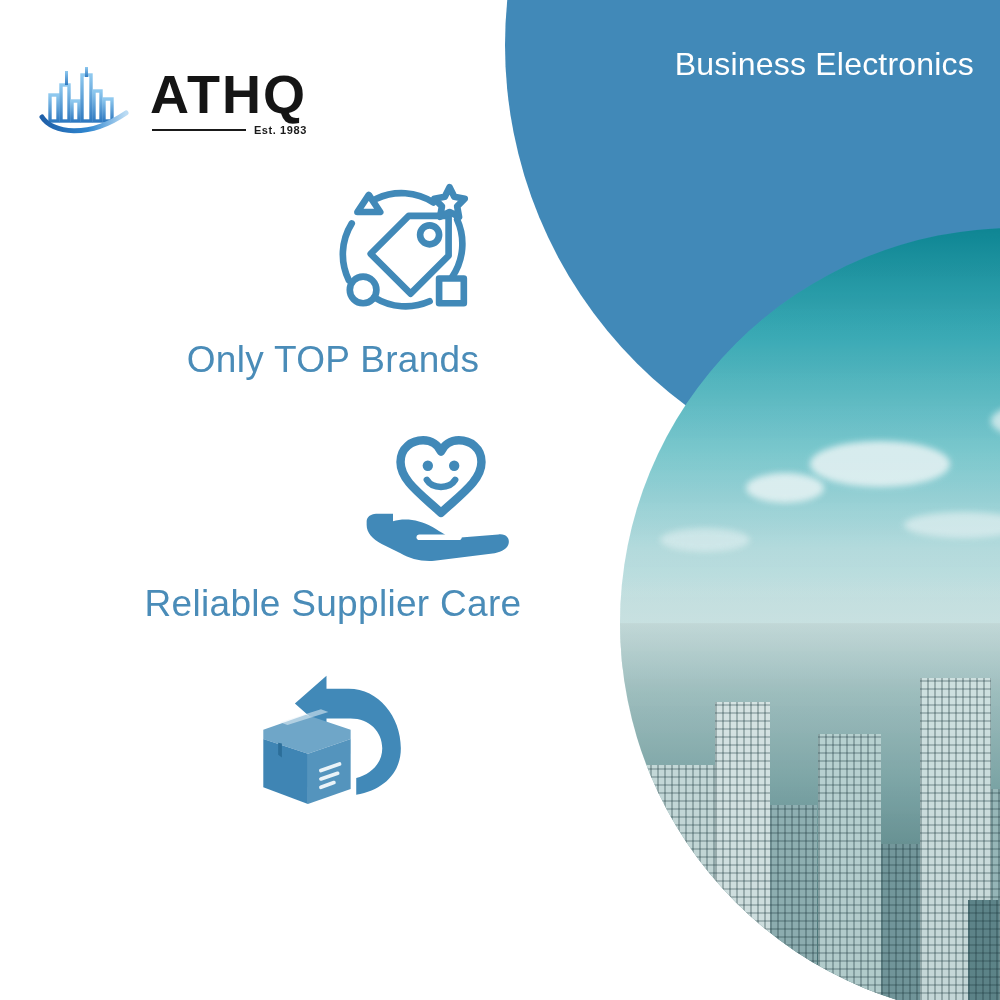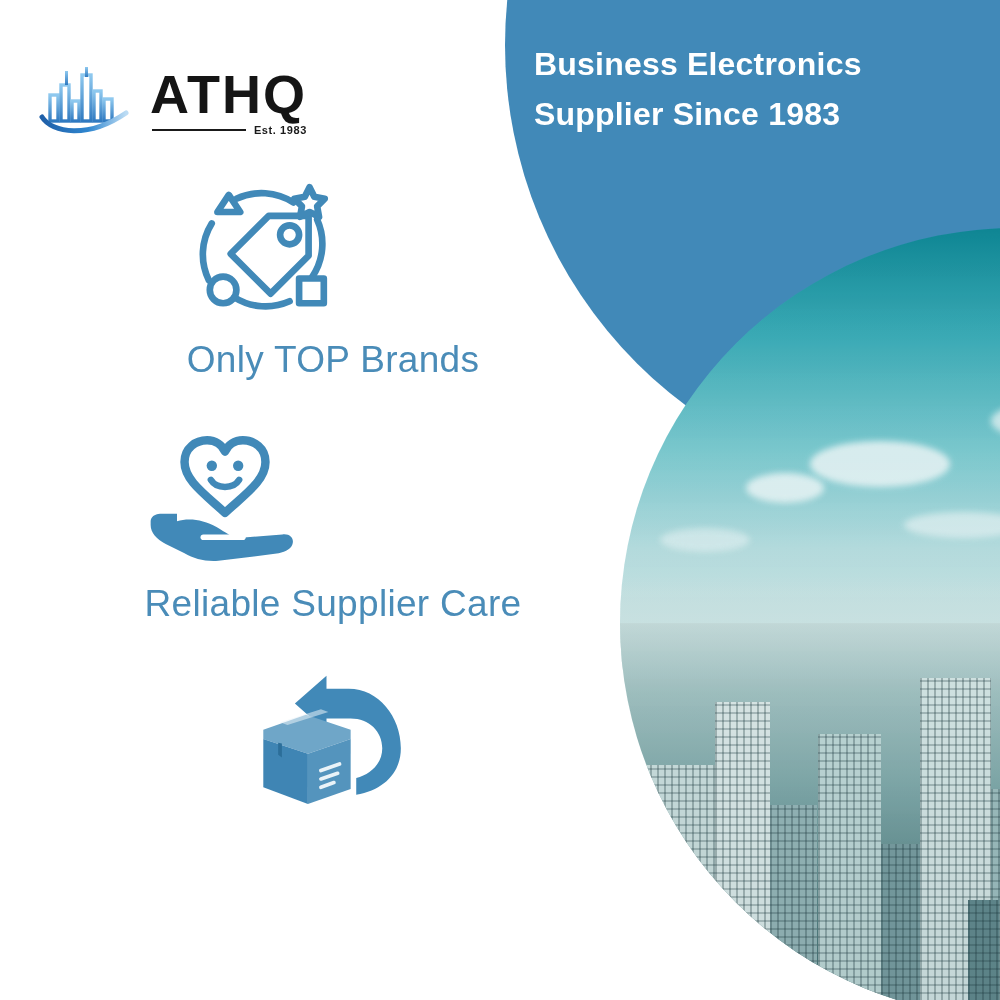--- a/index.html
+++ b/index.html
@@ -77,25 +77,25 @@
     mix-blend-mode:multiply;
   }
 
   
   .tagline {
     position:absolute;
     z-index:5;
     right:26px;
     top:40px;
     width:440px;
-    text-align:left;
+    text-align:right;
     color:#ffffff;
     font-size:32px;
     line-height:1.55;
-    font-weight:700;
+    font-weight:400;
     letter-spacing:.2px;
   }
   .tagline-line { display:block; white-space:nowrap; }
 
   
   .logo {
     position:absolute;
     z-index:6;
     left:38px; top:34px;
     display:flex; align-items:center; gap:20px;margin-top:31px;
@@ -117,21 +117,21 @@
   }
 
   
   .features {
     position:absolute;
     z-index:6;
     left:0; top:175px;
     width:666px;
     display:flex; flex-direction:column; align-items:center;
   }
-  .feature { display:flex; flex-direction:column; align-items:flex-start; }
+  .feature { display:flex; flex-direction:column; align-items:flex-end; }
   .feature + .feature { margin-top:38px; }
   .feature-icon { height:150px; display:flex; align-items:center; justify-content:center; }
   .feature-label {
     margin-top:14px;
     font-size:37px;
     color:#4a8cb8;
     font-weight:400;
     letter-spacing:.3px;
     white-space:nowrap;
   }
@@ -187,21 +187,20 @@
             <div class="win-grid"></div>
           </div>
 
       </div>
       <div class="photo-tint"></div>
     </div>
   </div>
 
   <div class="tagline">
     <span class="tagline-line">Business Electronics</span>
-    <span class="tagline-line">Supplier Since 1983</span>
   </div>
 
   <div class="logo">
     <div class="logo-mark">
       <svg viewBox="0 0 92 72" width="92" height="72" aria-hidden="true">
         <defs>
           <linearGradient id="bg1" x1="0" y1="0" x2="0" y2="1">
             <stop offset="0%" stop-color="#8fc9ef"></stop>
               <stop offset="100%" stop-color="#2f79c0"></stop>
           </linearGradient>

